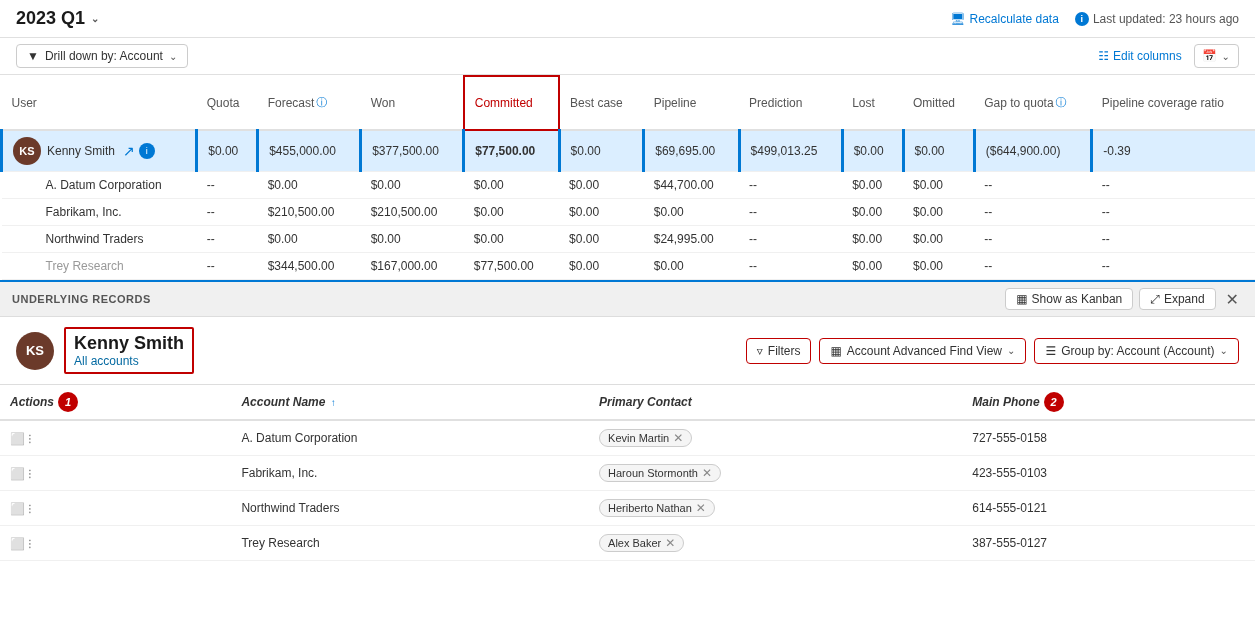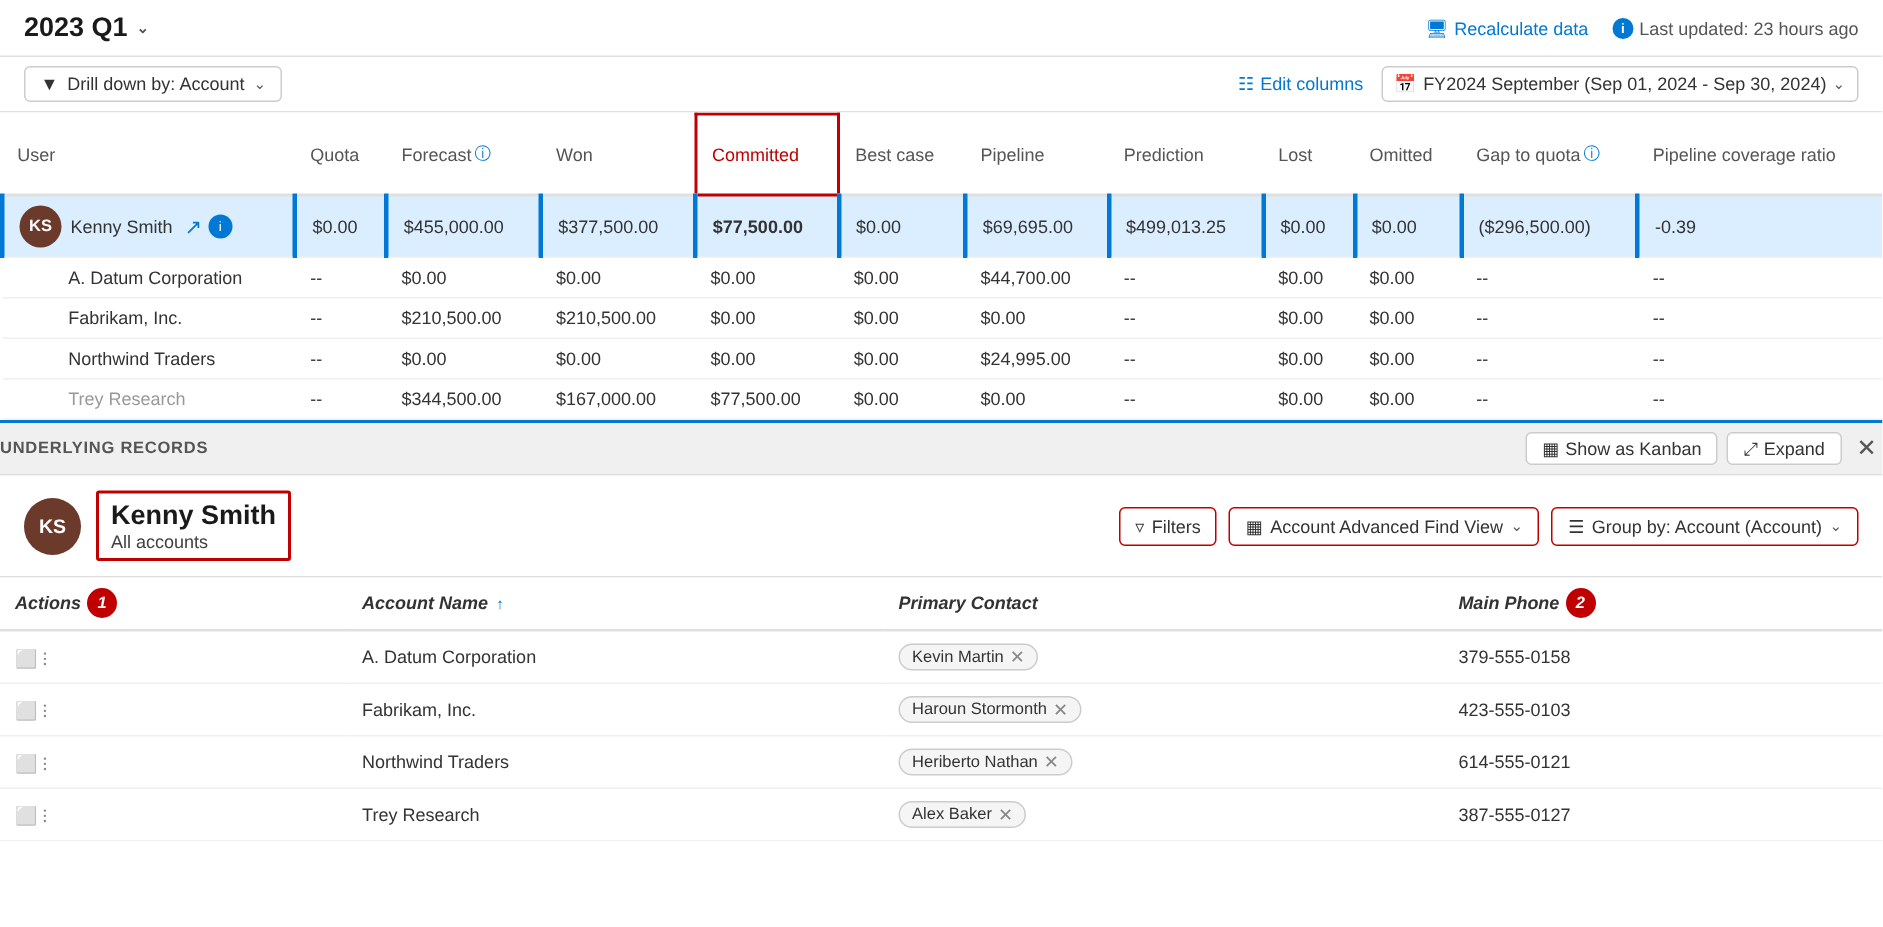--- a/index.html
+++ b/index.html
@@ -52,21 +52,21 @@
     .subrow td { color: #333; background: #fff; }
     .col-info { display: inline-flex; align-items: center; gap: 2px; text-align: right; }
     .th-info { color: #0078d4; font-size: 11px; cursor: pointer; }
 
     
     .underlying-panel {
       border-top: 2px solid #0078d4; background: #fafafa;
     }
     .underlying-header {
       display: flex; align-items: center; justify-content: space-between;
-      padding: 6px 0; background: #f0f0f0; border-bottom: 1px solid #ddd;
+      padding: 6px 12px; background: #f0f0f0; border-bottom: 1px solid #ddd;
     }
     .underlying-title { font-size: 11px; font-weight: 700; color: #555; text-transform: uppercase; letter-spacing: 0.5px; }
     .underlying-actions { display: flex; align-items: center; gap: 6px; }
     .ub-btn {
       display: flex; align-items: center; gap: 4px; border: 1px solid #ccc;
       border-radius: 4px; padding: 3px 10px; font-size: 12px; cursor: pointer; background: #fff; color: #333;
     }
     .close-btn { cursor: pointer; font-size: 16px; color: #555; padding: 0 4px; }
 
     
@@ -75,21 +75,21 @@
       padding: 10px 16px; background: #fff; border-bottom: 1px solid #ddd;
     }
     .ks-left { display: flex; align-items: center; gap: 10px; }
     .ks-avatar {
       width: 38px; height: 38px; border-radius: 50%; background: #6b3a2a;
       color: #fff; display: flex; align-items: center; justify-content: center;
       font-size: 13px; font-weight: bold;
     }
     .ks-name-box { border: 2px solid #c00000; padding: 4px 8px; border-radius: 2px; }
     .ks-name { font-size: 18px; font-weight: 700; color: #1a1a1a; }
-    .ks-sub { font-size: 12px; color: #404040; }
+    .ks-sub { font-size: 12px; color: #0369a1; }
     .ks-right { display: flex; align-items: center; gap: 8px; }
     .ks-btn {
       display: flex; align-items: center; gap: 5px; border: 1px solid #c00000;
       border-radius: 4px; padding: 5px 10px; font-size: 12px; cursor: pointer; background: #fff; color: #333;
     }
     .badge-circle {
       width: 20px; height: 20px; border-radius: 50%; background: #c00000;
       color: #fff; display: flex; align-items: center; justify-content: center;
       font-size: 11px; font-weight: bold; flex-shrink: 0;
     }
@@ -142,21 +142,20 @@
     <span>Drill down by: Account</span>
     <span class="chevron">⌄</span>
   </button>
   <div class="toolbar-right">
     <span class="edit-columns-btn">
       <span>☷</span>
       <span>Edit columns</span>
     </span>
     <span class="fy-selector">
       <span>📅</span>
-      <span>FY2024 September (Sep 01, 2024 - Sep 30, 2024)</span>
       <span class="chevron">⌄</span>
     </span>
   </div>
 </div>
 
 <div class="main-table-container">
   <table class="main-table">
     <thead>
       <tr>
         <th><span>User</span></th>
@@ -198,21 +197,21 @@
         </td>
         <td>$0.00</td>
         <td>$455,000.00</td>
         <td>$377,500.00</td>
         <td class="committed-cell">$77,500.00</td>
         <td>$0.00</td>
         <td>$69,695.00</td>
         <td>$499,013.25</td>
         <td>$0.00</td>
         <td>$0.00</td>
-        <td>($296,500.00)</td>
+        <td>($644,900.00)</td>
         <td>-0.39</td>
       </tr>
 
       <tr class="subrow">
         <td style="padding-left:44px;">A. Datum Corporation</td>
         <td>--</td>
         <td>$0.00</td>
         <td>$0.00</td>
         <td>$0.00</td>
         <td>$0.00</td>
@@ -344,21 +343,21 @@
             <span class="open-icon">⬜</span>
             <span class="record-icon">⁝</span>
           </td>
           <td>A. Datum Corporation</td>
           <td>
             <span class="tag-chip">
               <span>Kevin Martin</span>
               <span class="tag-x">✕</span>
             </span>
           </td>
-          <td>379-555-0158</td>
+          <td>727-555-0158</td>
         </tr>
 
         <tr>
           <td>
             <span class="open-icon">⬜</span>
             <span class="record-icon">⁝</span>
           </td>
           <td>Fabrikam, Inc.</td>
           <td>
             <span class="tag-chip">

